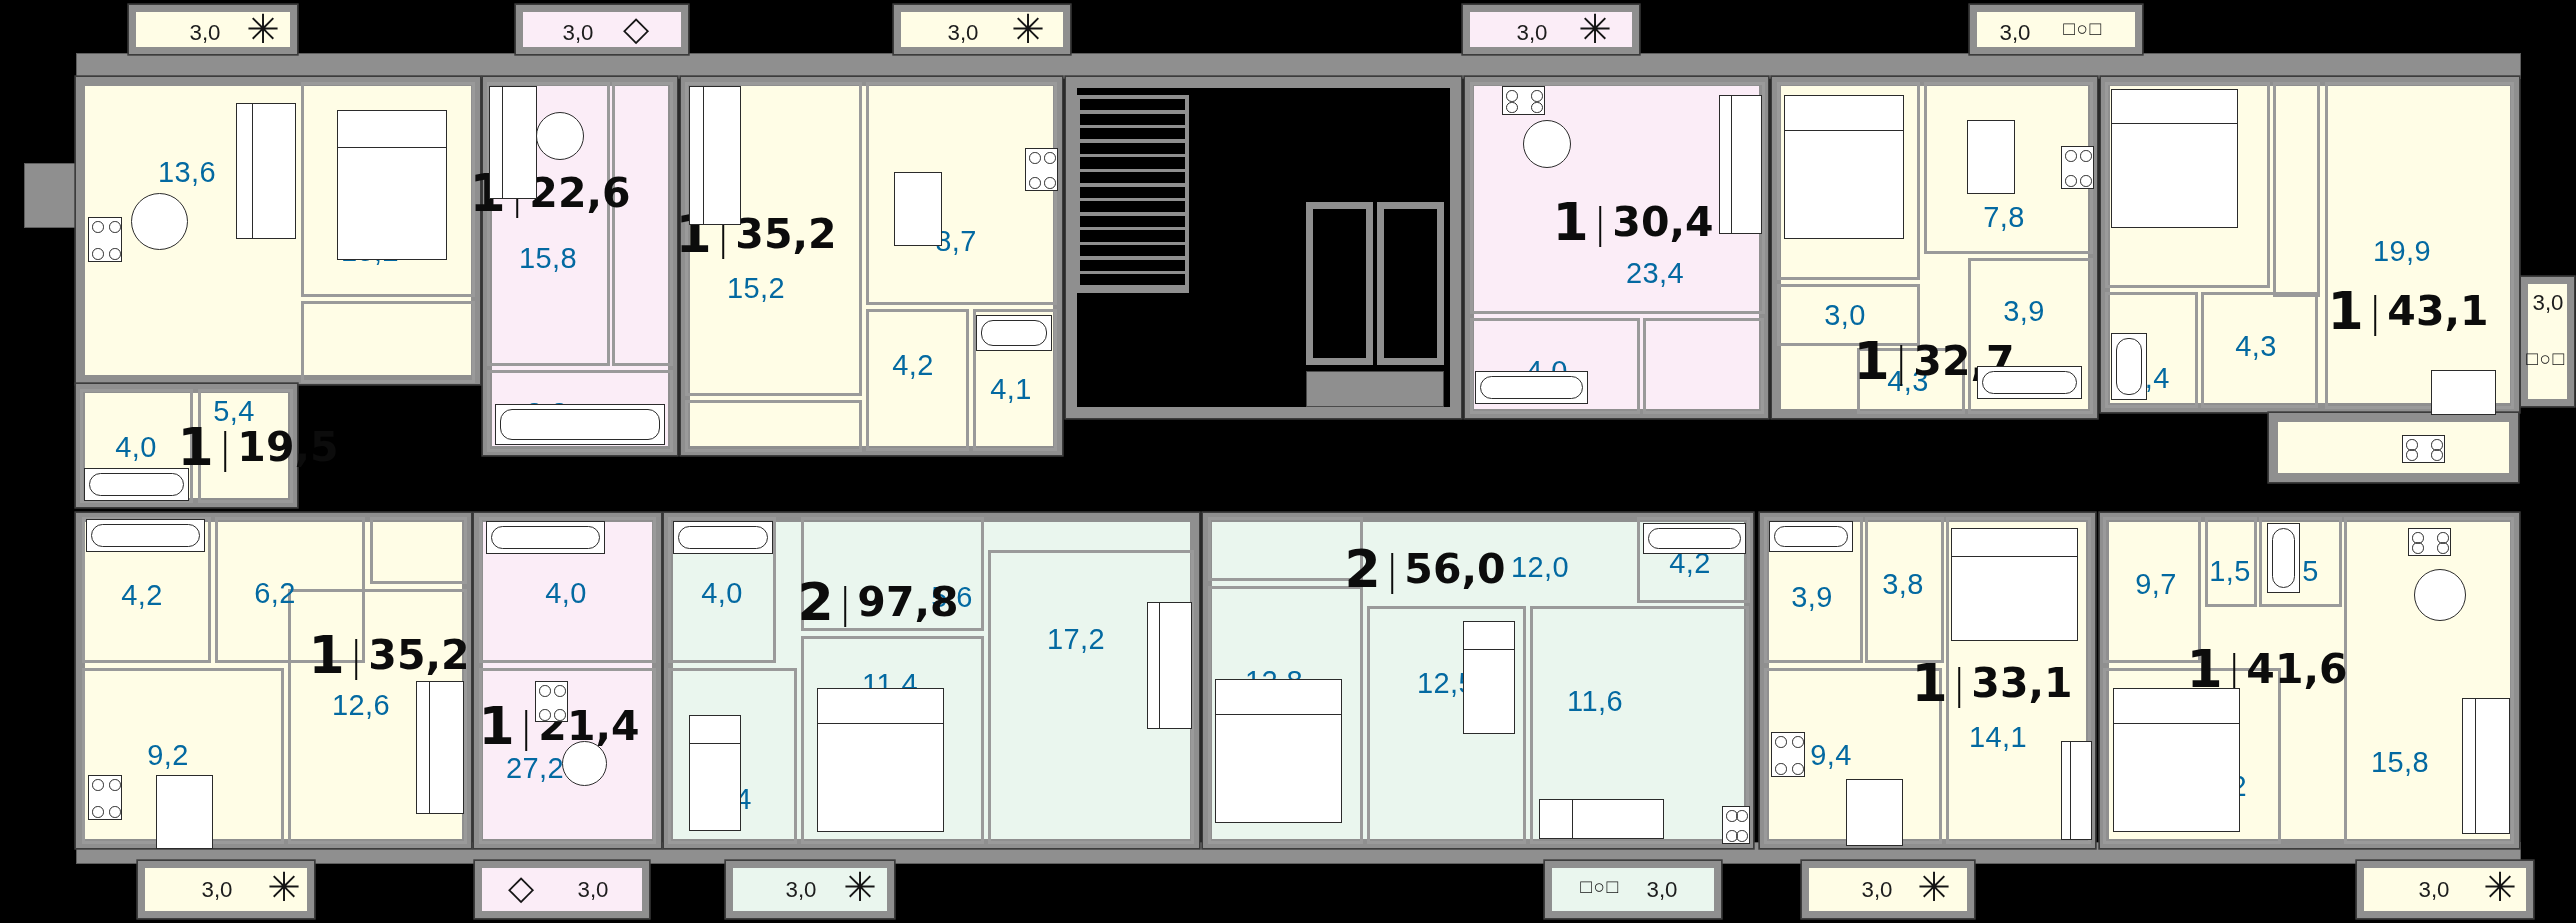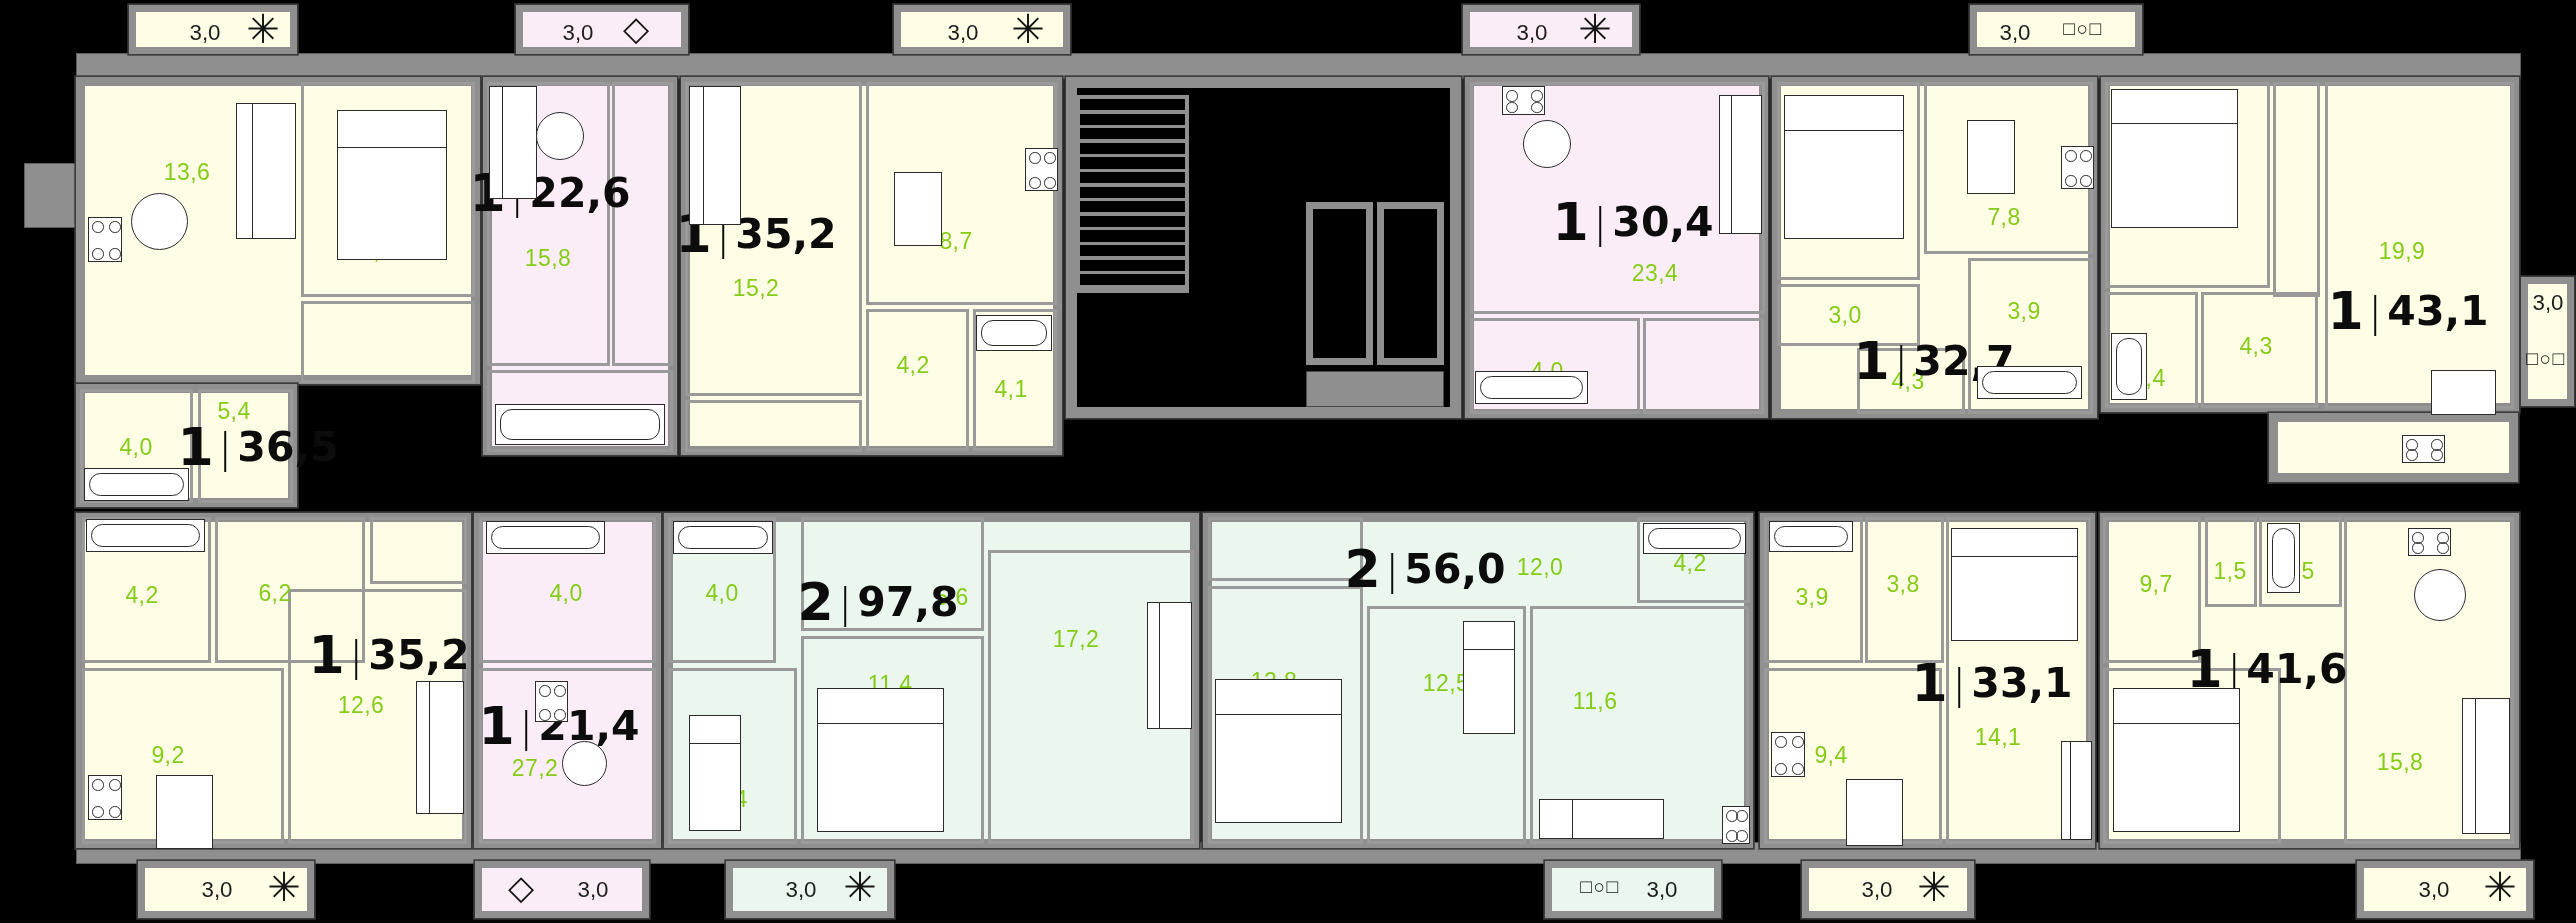--- a/index.html
+++ b/index.html
@@ -13,22 +13,22 @@
   .part{position:absolute;border:3.4px solid #9a9a9a;box-sizing:border-box;pointer-events:none;}
   .balcony{position:absolute;border:7.7px solid #8F8F8F;box-sizing:border-box;box-shadow:0 0 0 1.7px #3c3c3c;}
   .balcony.yellow{background:#FFFDE6;}
   .balcony.pink{background:#FBEDF7;}
   .balcony.green{background:#EAF6EE;}
   .coreplate{position:absolute;border:11.2px solid #8F8F8F;background:#000;box-sizing:border-box;box-shadow:0 0 0 1.7px #3c3c3c;}
   .lift{position:absolute;border:7.7px solid #8F8F8F;background:#000;box-sizing:border-box;}
   .stair{position:absolute;border:4.3px solid #8F8F8F;box-sizing:border-box;
          background:repeating-linear-gradient(180deg,#000 0 11.2px,#8F8F8F 11.2px 14.6px);}
   .vent{position:absolute;background:#8F8F8F;border:1.7px solid #4a4a4a;box-sizing:border-box;}
-  .rlabel{position:absolute;transform:translate(-50%,-50%);font-size:23px;font-weight:400;
-          color:#84cc16;white-space:nowrap;letter-spacing:0.4px;}
+  .rlabel{position:absolute;transform:translate(-50%,-50%);font-size:29px;font-weight:400;
+          color:#0369a1;white-space:nowrap;letter-spacing:0.4px;}
   .blabel{position:absolute;transform:translate(-50%,-50%);font-size:22.3px;font-weight:400;
           color:#1d1d1d;white-space:nowrap;}
   .alabel{position:absolute;transform:translate(-50%,-50%);display:flex;align-items:center;
           gap:6px;color:#0c0c0c;white-space:nowrap;}
   .alabel .n{font-size:52px;font-weight:700;line-height:1;font-family:"DejaVu Sans",sans-serif;}
   .alabel .bar{font-size:45px;font-weight:400;line-height:1;transform:scaleX(.55);}
   .alabel .ar{font-size:41px;font-weight:700;line-height:1;font-family:"DejaVu Sans",sans-serif;}
   .icon{position:absolute;transform:translate(-50%,-50%);color:#141414;}
   .icon.plant{font-size:40px;}
   .icon.easel{font-size:34px;}
@@ -59,21 +59,21 @@
     <div class="part" style="left: 301px; top: 301px; width: 174px; height: 82px;"></div>
     <div class="part" style="left: 80px; top: 389px; width: 113px; height: 114px;"></div>
     <div class="part" style="left: 198px; top: 389px; width: 95px; height: 114px;"></div>
     <div class="rlabel" style="left: 187px; top: 172px;">13,6</div>
     <div class="rlabel" style="left: 370px; top: 251px;">15,2</div>
     <div class="rlabel" style="left: 234px; top: 411px;">5,4</div>
     <div class="rlabel" style="left: 136px; top: 447px;">4,0</div>
     <div class="alabel" style="left: 258px; top: 447px;">
       <span class="n">1</span>
       <span class="bar">|</span>
-      <span class="ar">36,5</span>
+      <span class="ar">19,5</span>
     </div>
     <div class="balcony yellow" style="left: 129px; top: 5.2px; width: 168px; height: 49px;"></div>
     <div class="blabel" style="left: 205px; top: 33px;">3,0</div>
     <div class="icon plant" style="left: 263px; top: 29px;">✳</div>
     <div class="plate pink" style="left: 483px; top: 77px; width: 194px; height: 378px;"></div>
     <div class="part" style="left: 487px; top: 82px; width: 123px; height: 284px;"></div>
     <div class="part" style="left: 612px; top: 82px; width: 61px; height: 284px;"></div>
     <div class="part" style="left: 487px; top: 370px; width: 186px; height: 82px;"></div>
     <div class="rlabel" style="left: 548px; top: 258px;">15,8</div>
     <div class="rlabel" style="left: 547px; top: 413px;">3,8</div>

